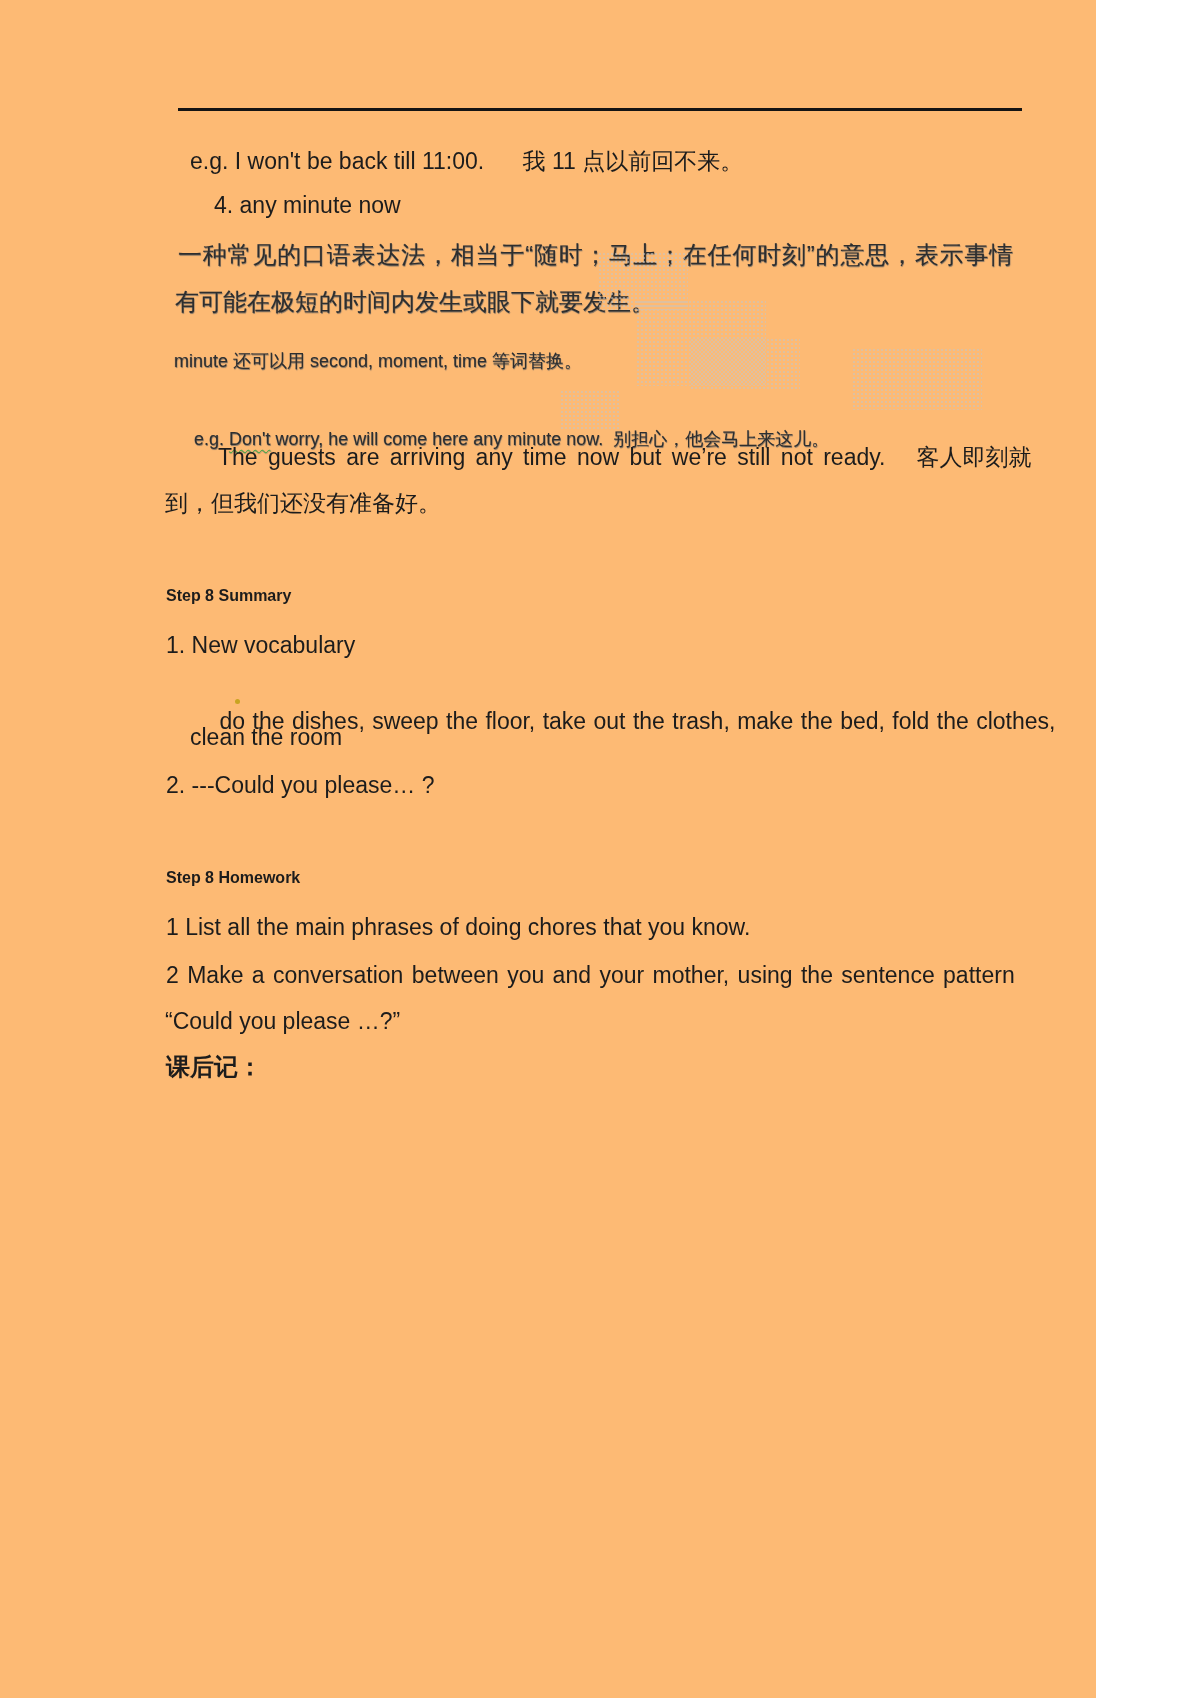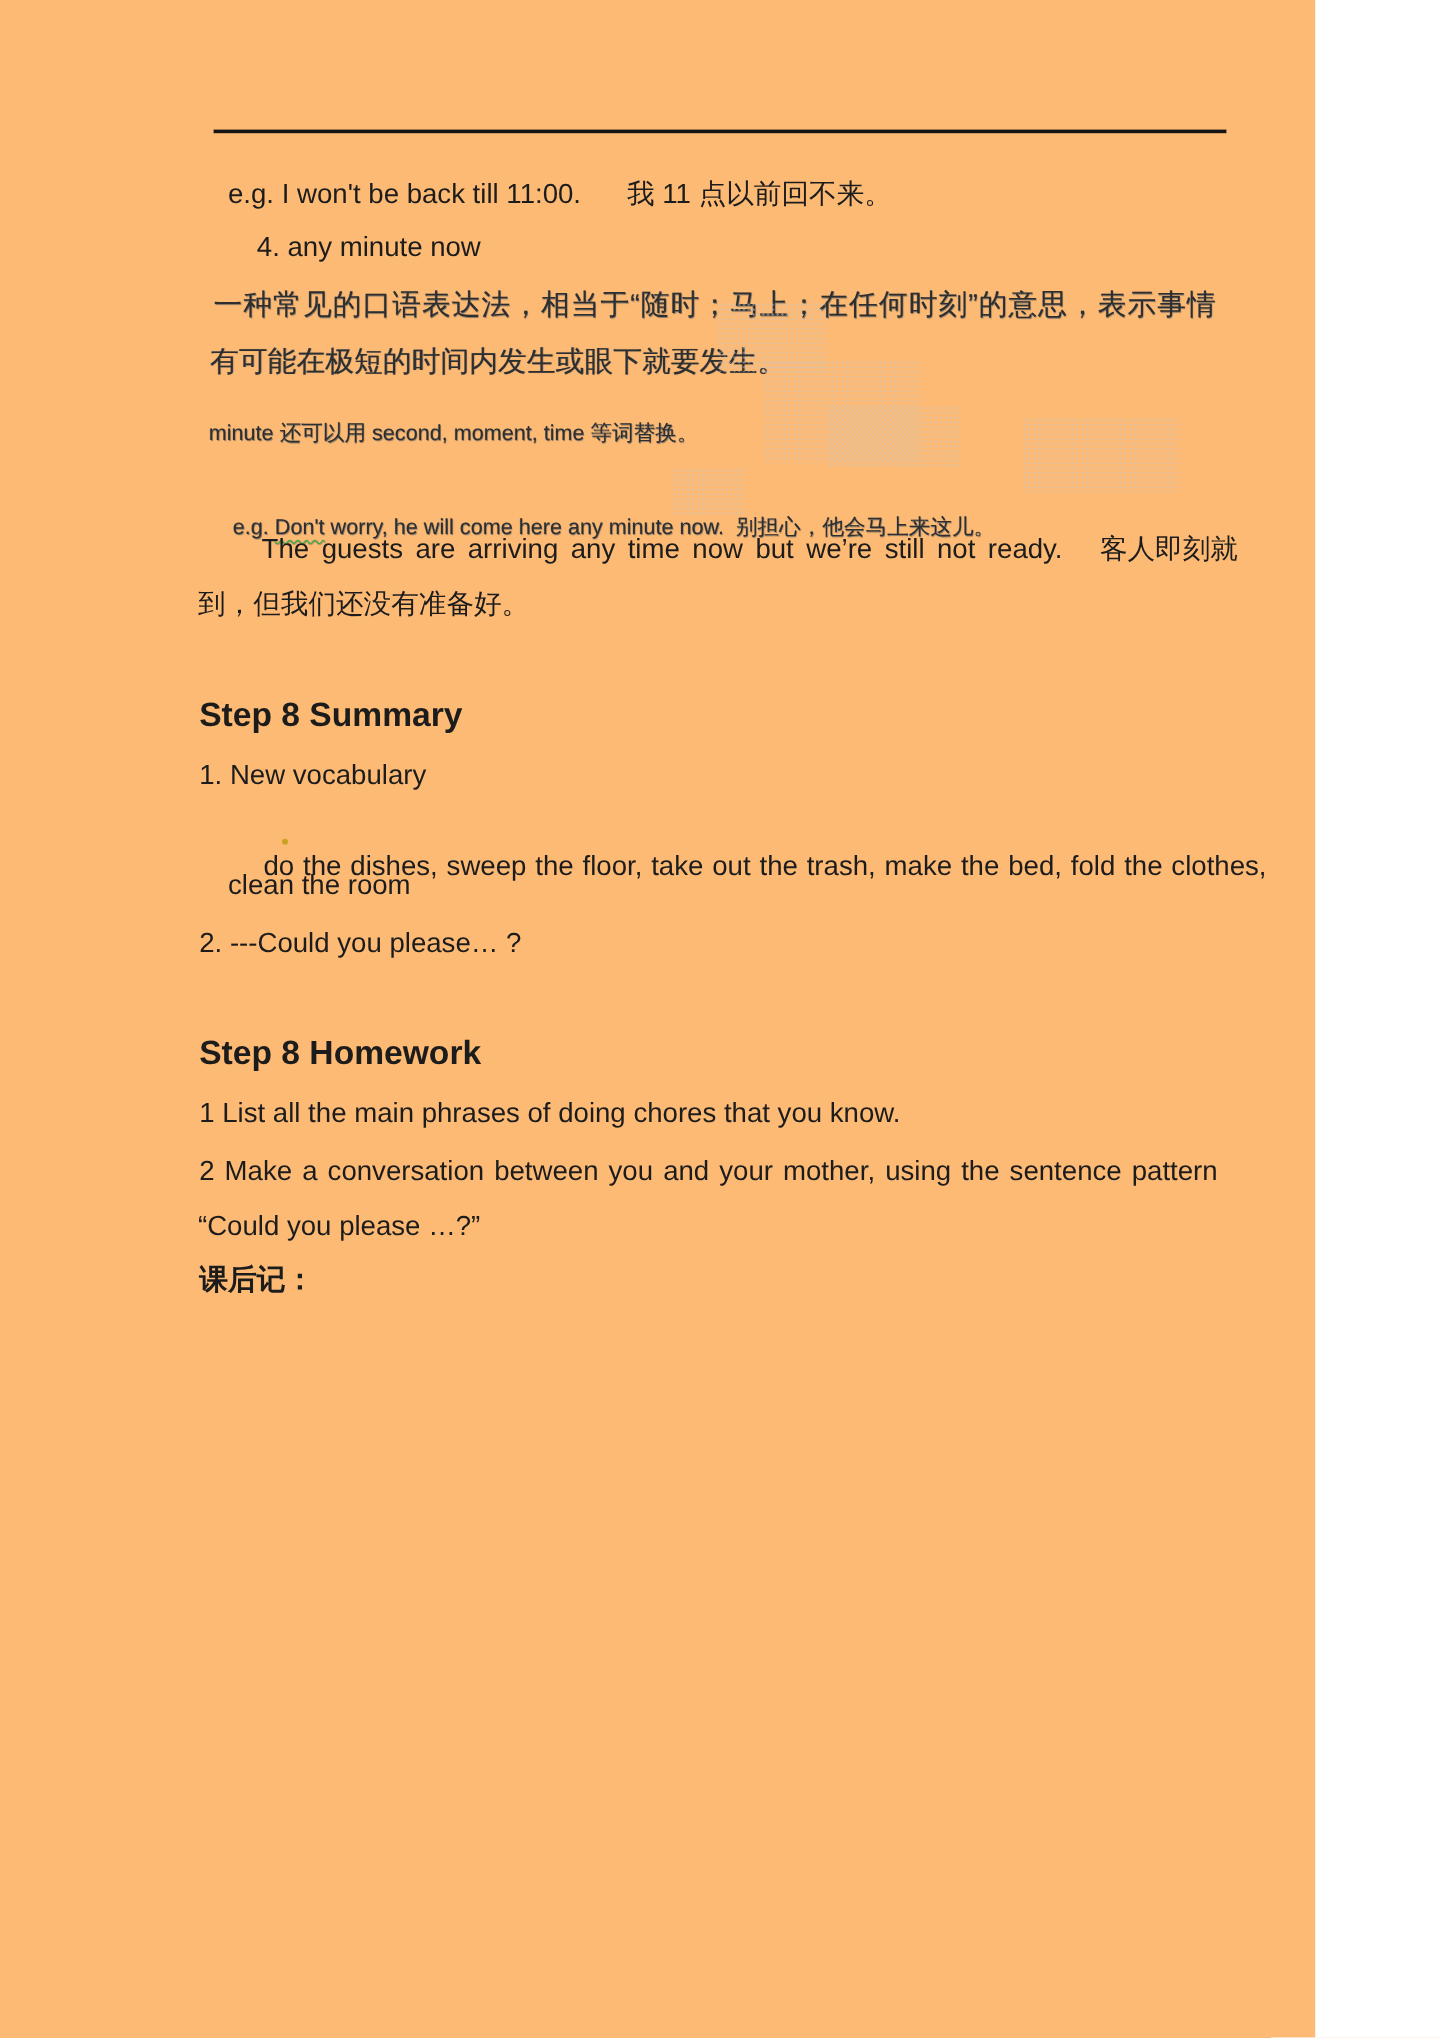--- a/index.html
+++ b/index.html
@@ -20,21 +20,21 @@
     height: 3px;
     background: #141414;
   }
   .line {
     position: absolute;
     white-space: pre;
     font-size: 23px;
     line-height: 30px;
     color: #1c1c1c;
   }
-  .bold { font-weight: bold; font-size: 28px; }
+  .bold { font-weight: bold; font-size: 16px; }
   .cjk-big { font-size: 24px; }
   .fuzzy {
     color: #2e2e2e;
     text-shadow: 0.5px 0.5px 0.7px rgba(95,95,95,0.75), -0.4px 0 0.5px rgba(130,130,130,0.45);
   }
   .fuzzy-small { font-size: 18px; text-align: center; }
   .spread7 { word-spacing: 4px; }
   .spread12 { word-spacing: 1px; }
   .spread18 { word-spacing: 2px; }
   .ls { letter-spacing: 0.8px; }

